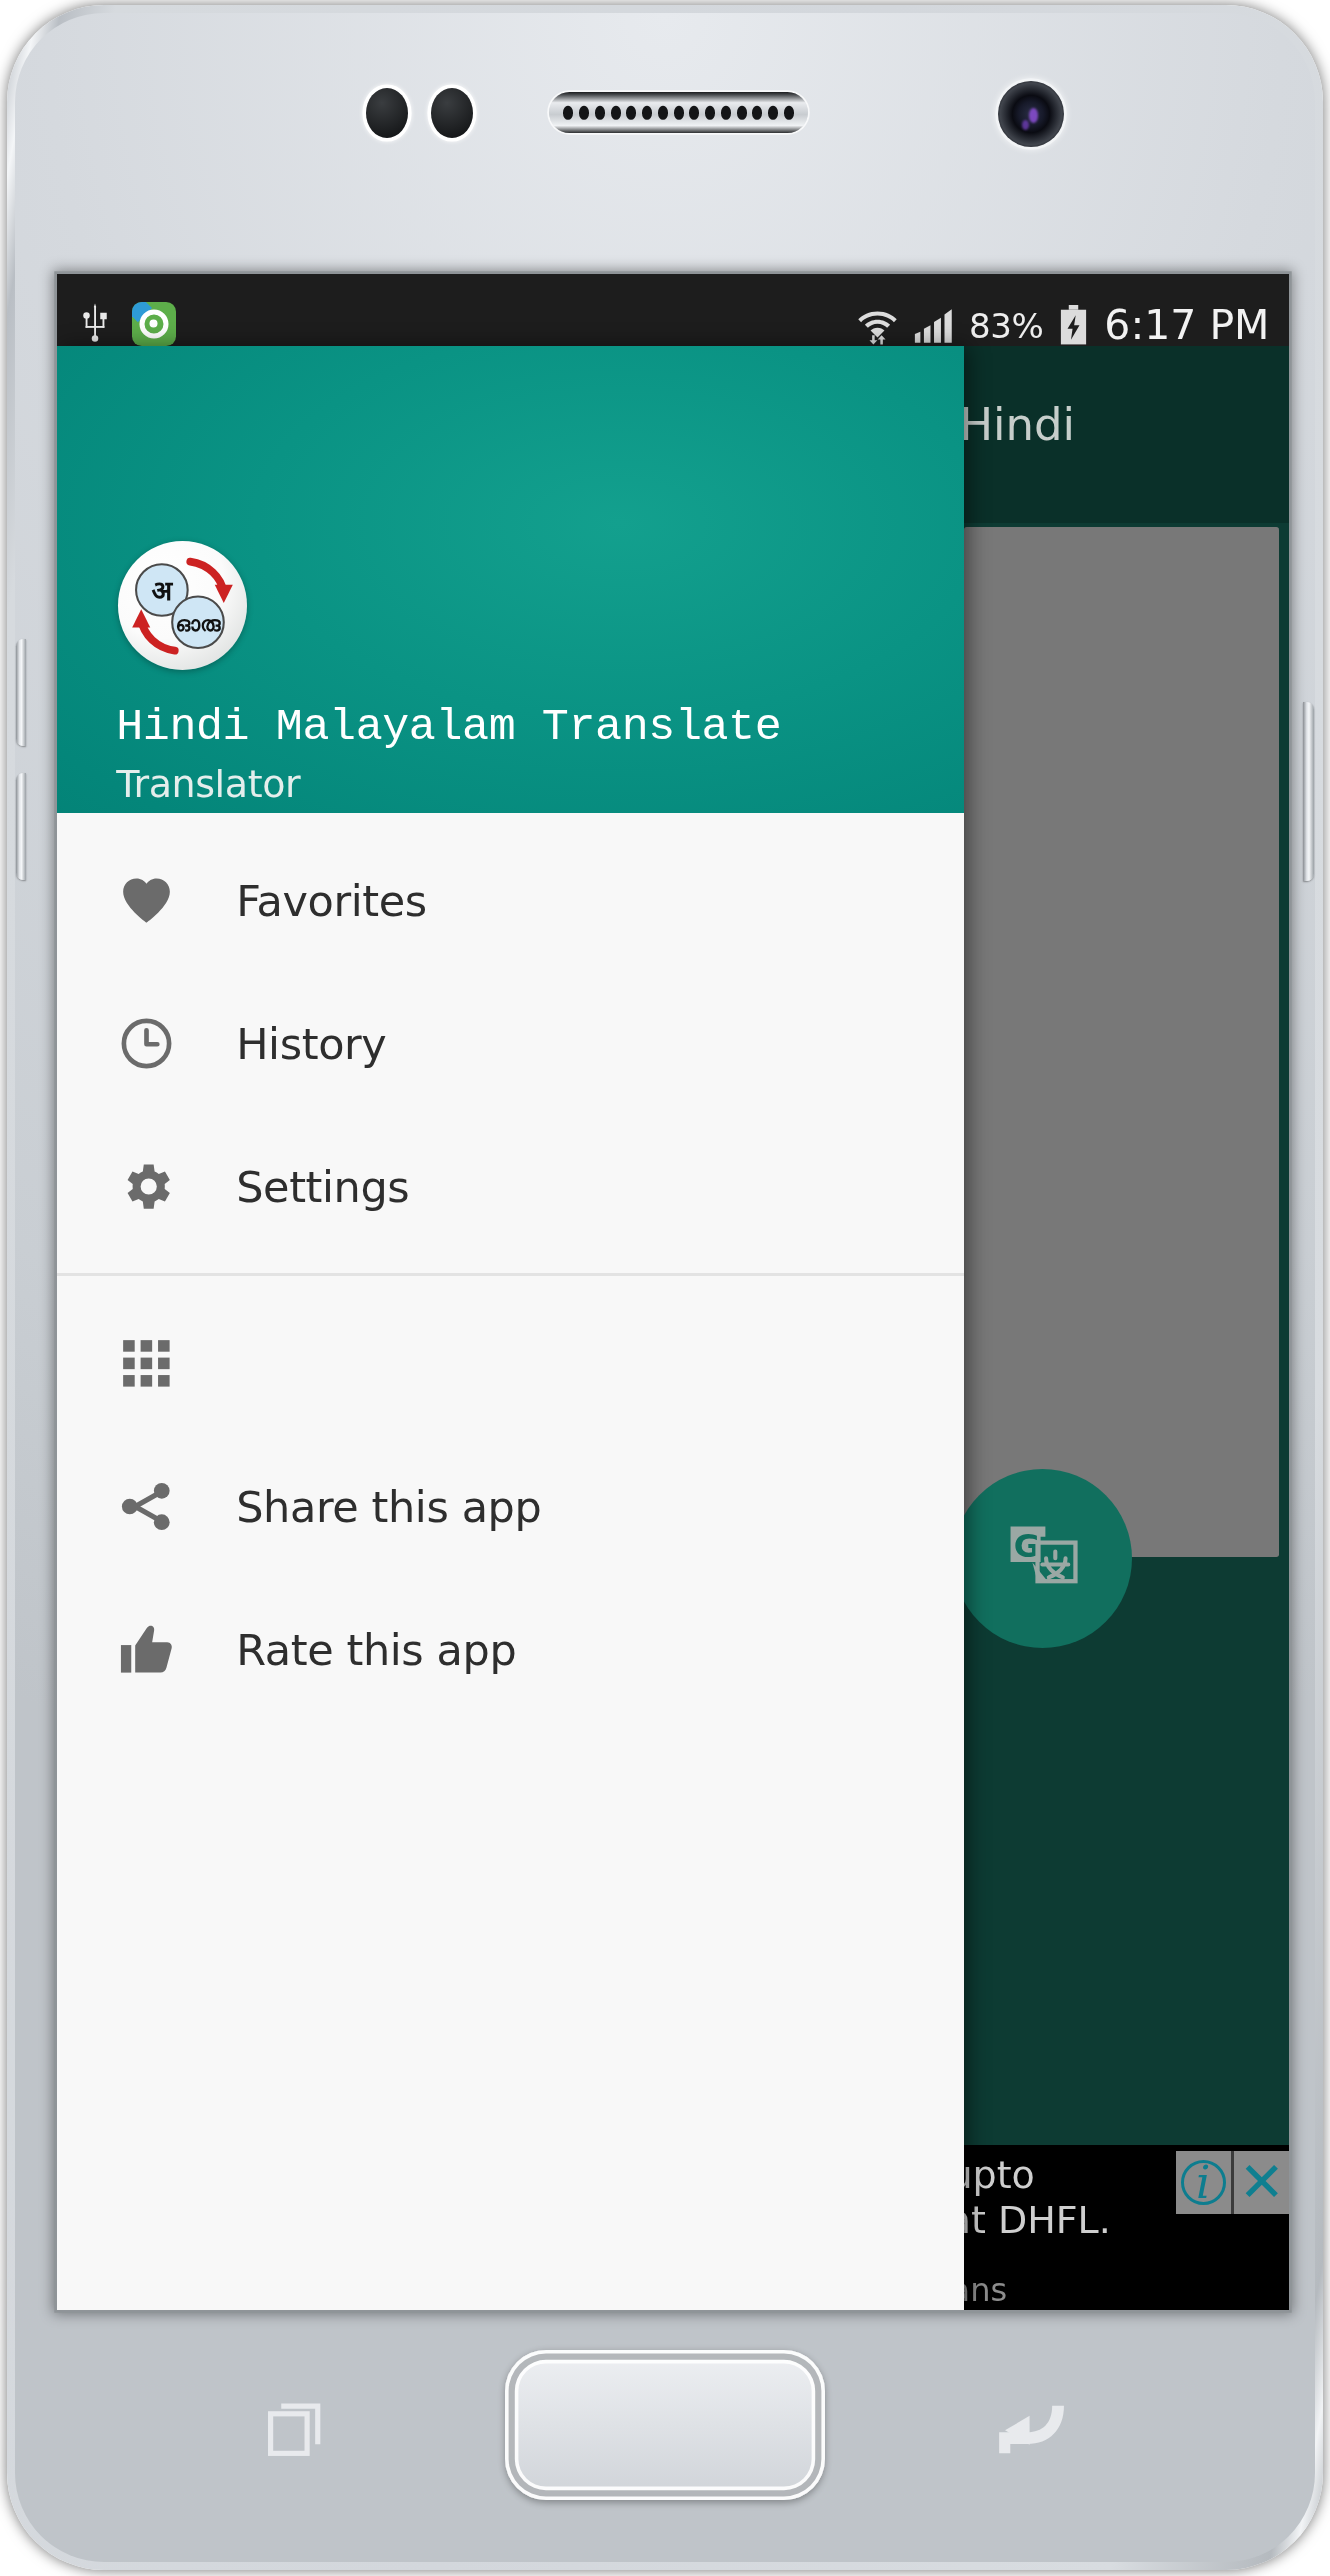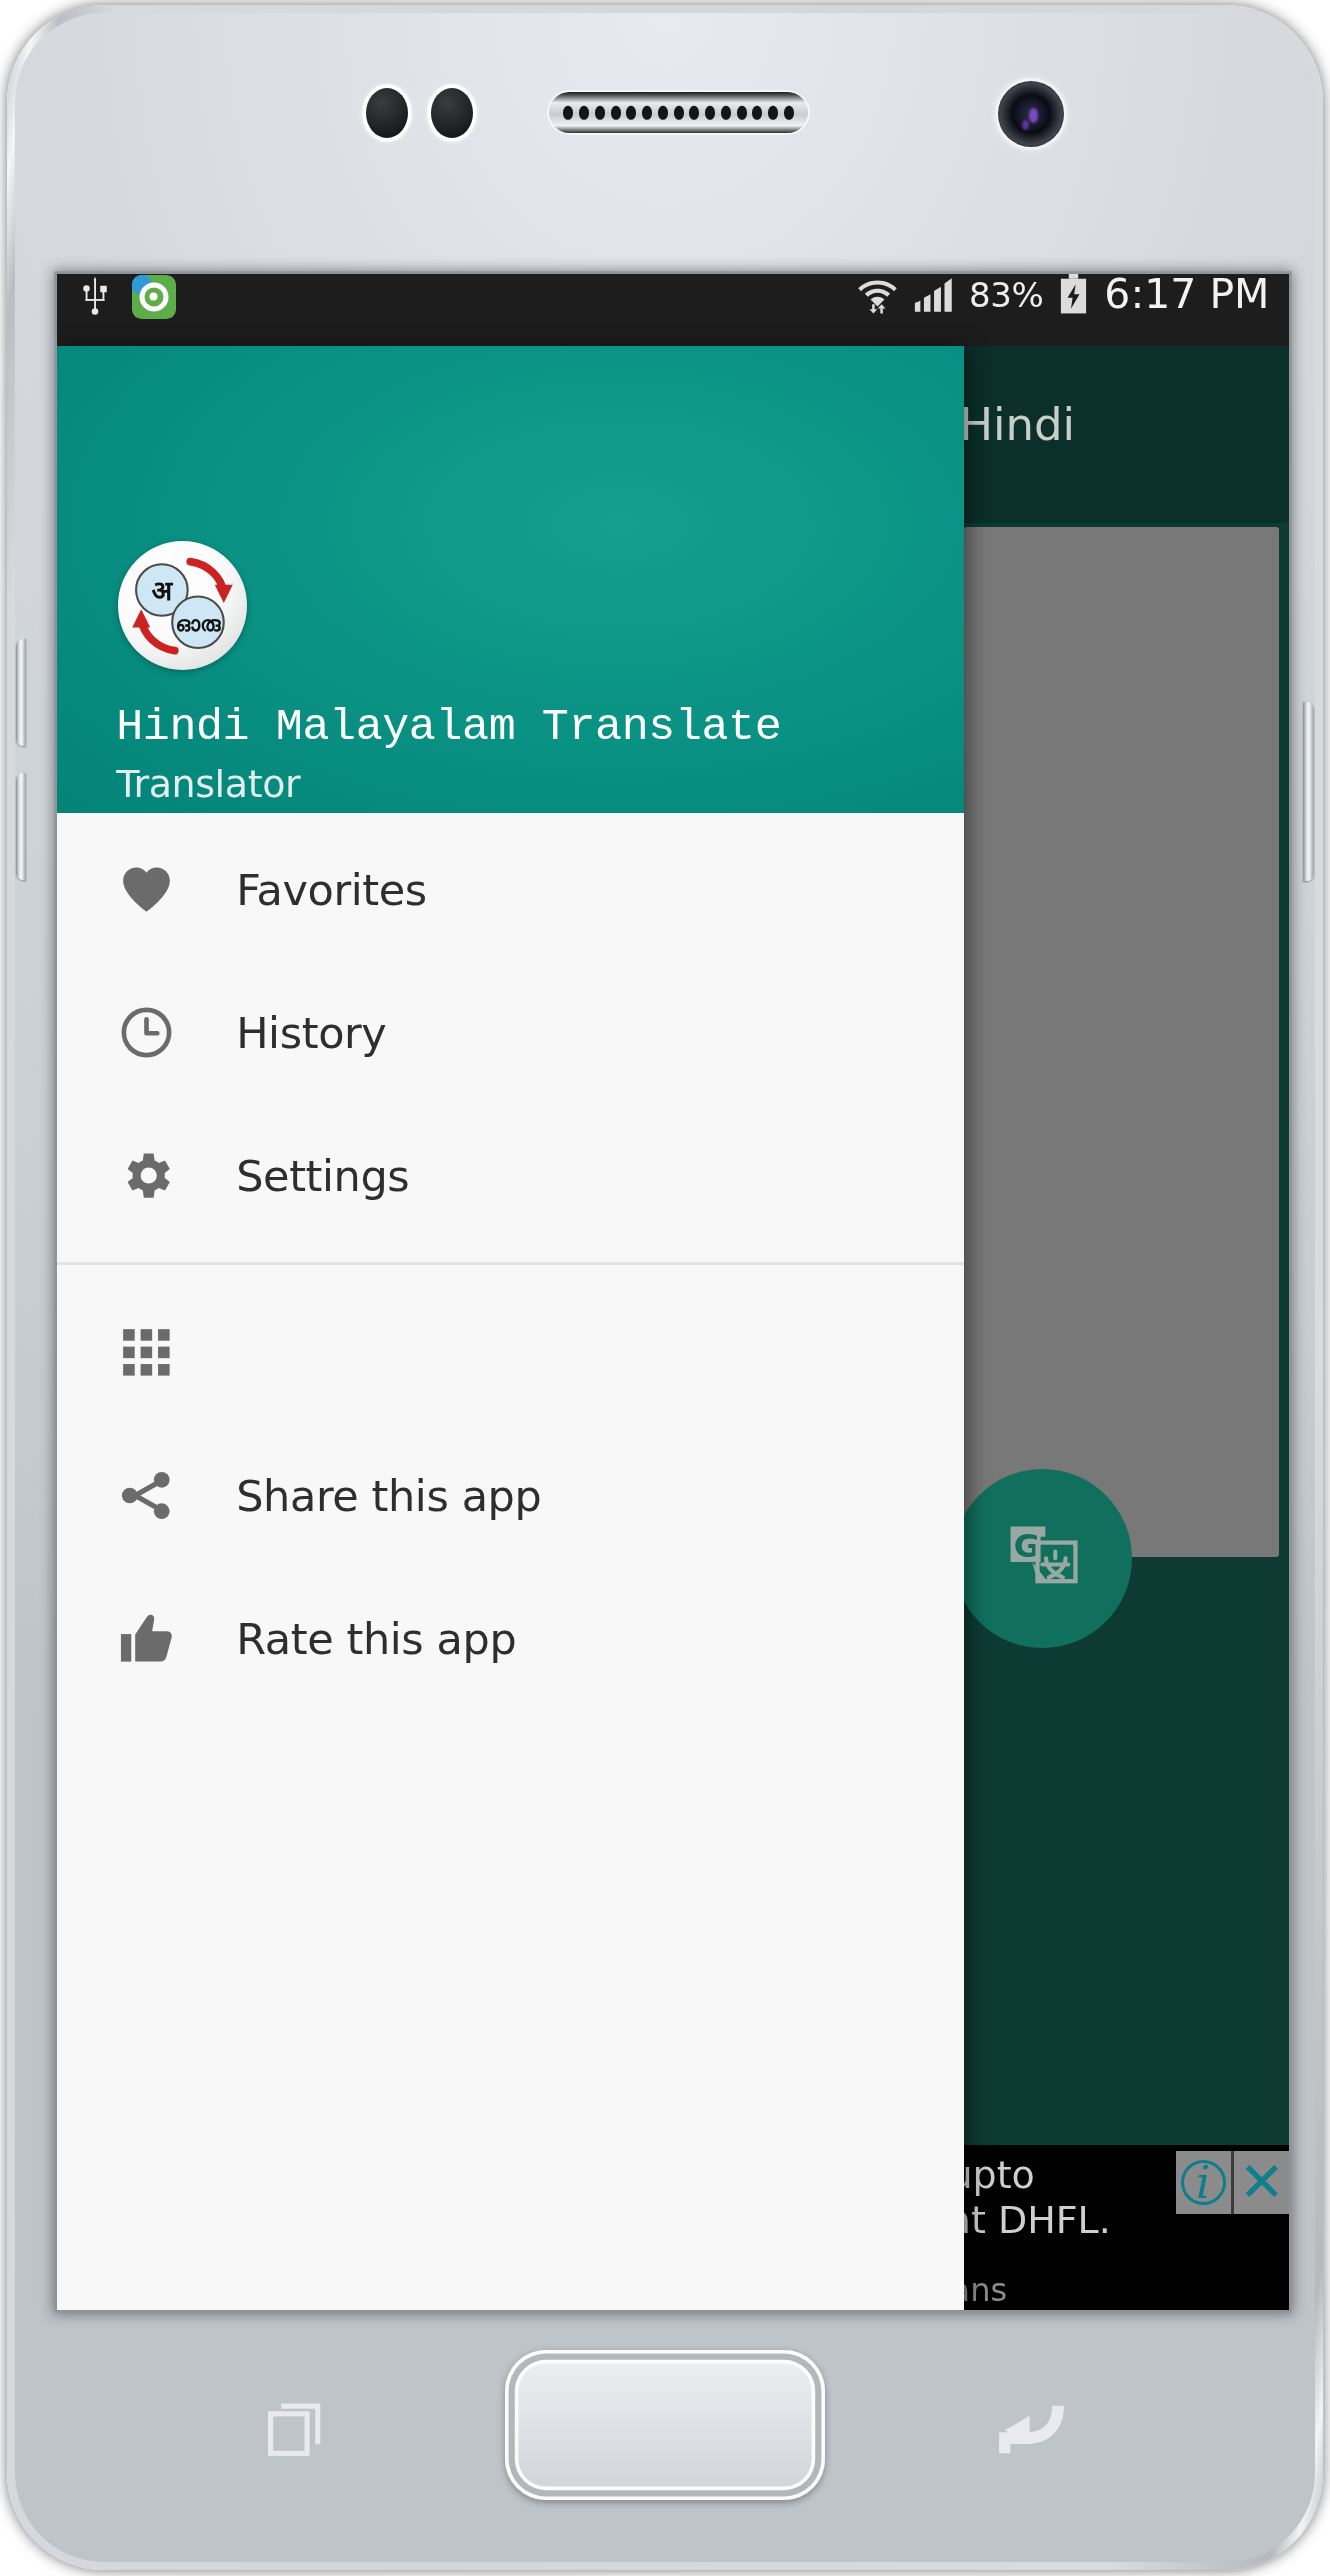--- a/index.html
+++ b/index.html
@@ -99,21 +99,21 @@
     width: 1232px; height: 2036px;
     background: #000;
     overflow: hidden;
     box-shadow: 0 0 0 2.7px #8f9498, 0 0 12.5px 3.6px rgba(0,0,0,.4);
   }
 
   
   #status-bar {
     position: absolute; left: 0; top: 0; width: 100%; height: 72px;
     background: #1d1d1d;
-    display: flex; align-items: flex-start;
+    display: flex; align-items: flex-end;
     padding: 0 19.7px 0 23px;
     color: #e9e9e9;
   }
   #status-left { display: flex; align-items: center; gap: 21.5px; }
   #status-right { margin-left: auto; display: flex; align-items: center; gap: 16px; }
 
   .usb-icon { width: 30px; height: 45px; display:block; }
   .rec-icon {
     width: 44px; height: 44px; border-radius: 9.8px;
     background: #5dae4a; position: relative; overflow:hidden;
@@ -231,21 +231,21 @@
     font-family: Liberation Mono, monospace;
     font-size: 45px; color: #ffffff; letter-spacing: -0.4px;
     white-space: nowrap;
   }
   #drawer-subtitle {
     position: absolute; left: 59px; top: 416px;
     font-family: "DejaVu Sans", sans-serif;
     font-size: 38px; color: #e4eeec; letter-spacing: -0.4px;
   }
 
-  #drawer-list { flex: 1 1 auto; padding-top: 5px; }
+  #drawer-list { flex: 1 1 auto; padding-top: 16px; }
 
   .drawer-item {
     display: flex; align-items: center;
     height: 143px;
     padding-left: 0;
     cursor: pointer;
   }
   .di-icon {
     width: 179px; flex: 0 0 179px;
     display: flex; align-items: center; justify-content: center;

